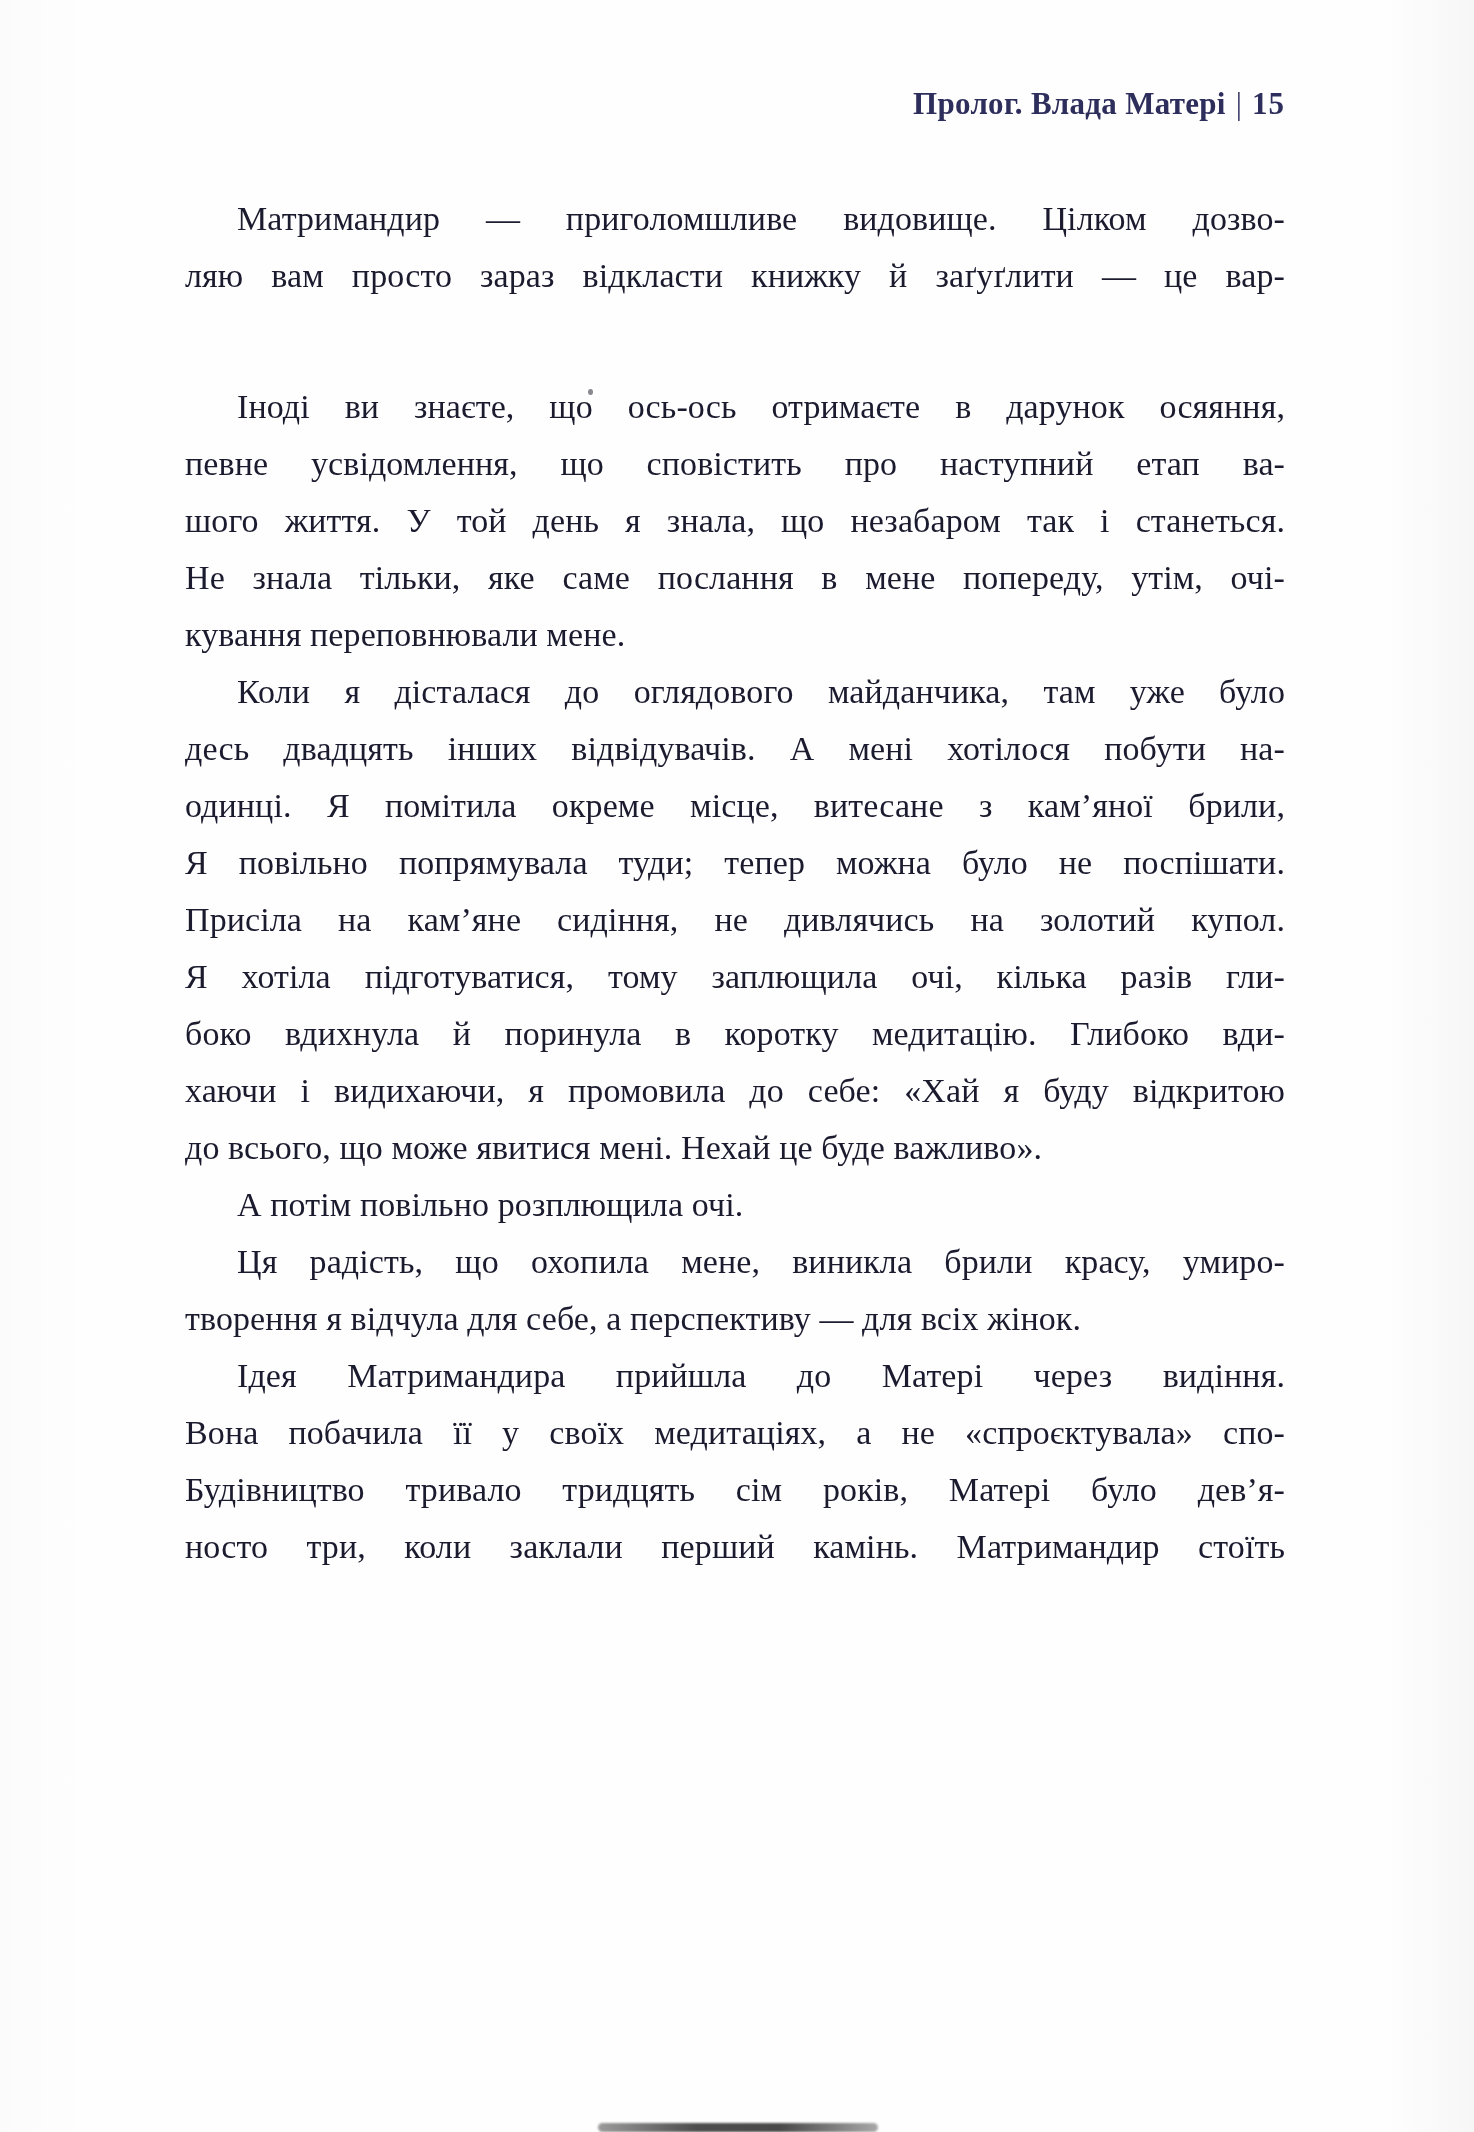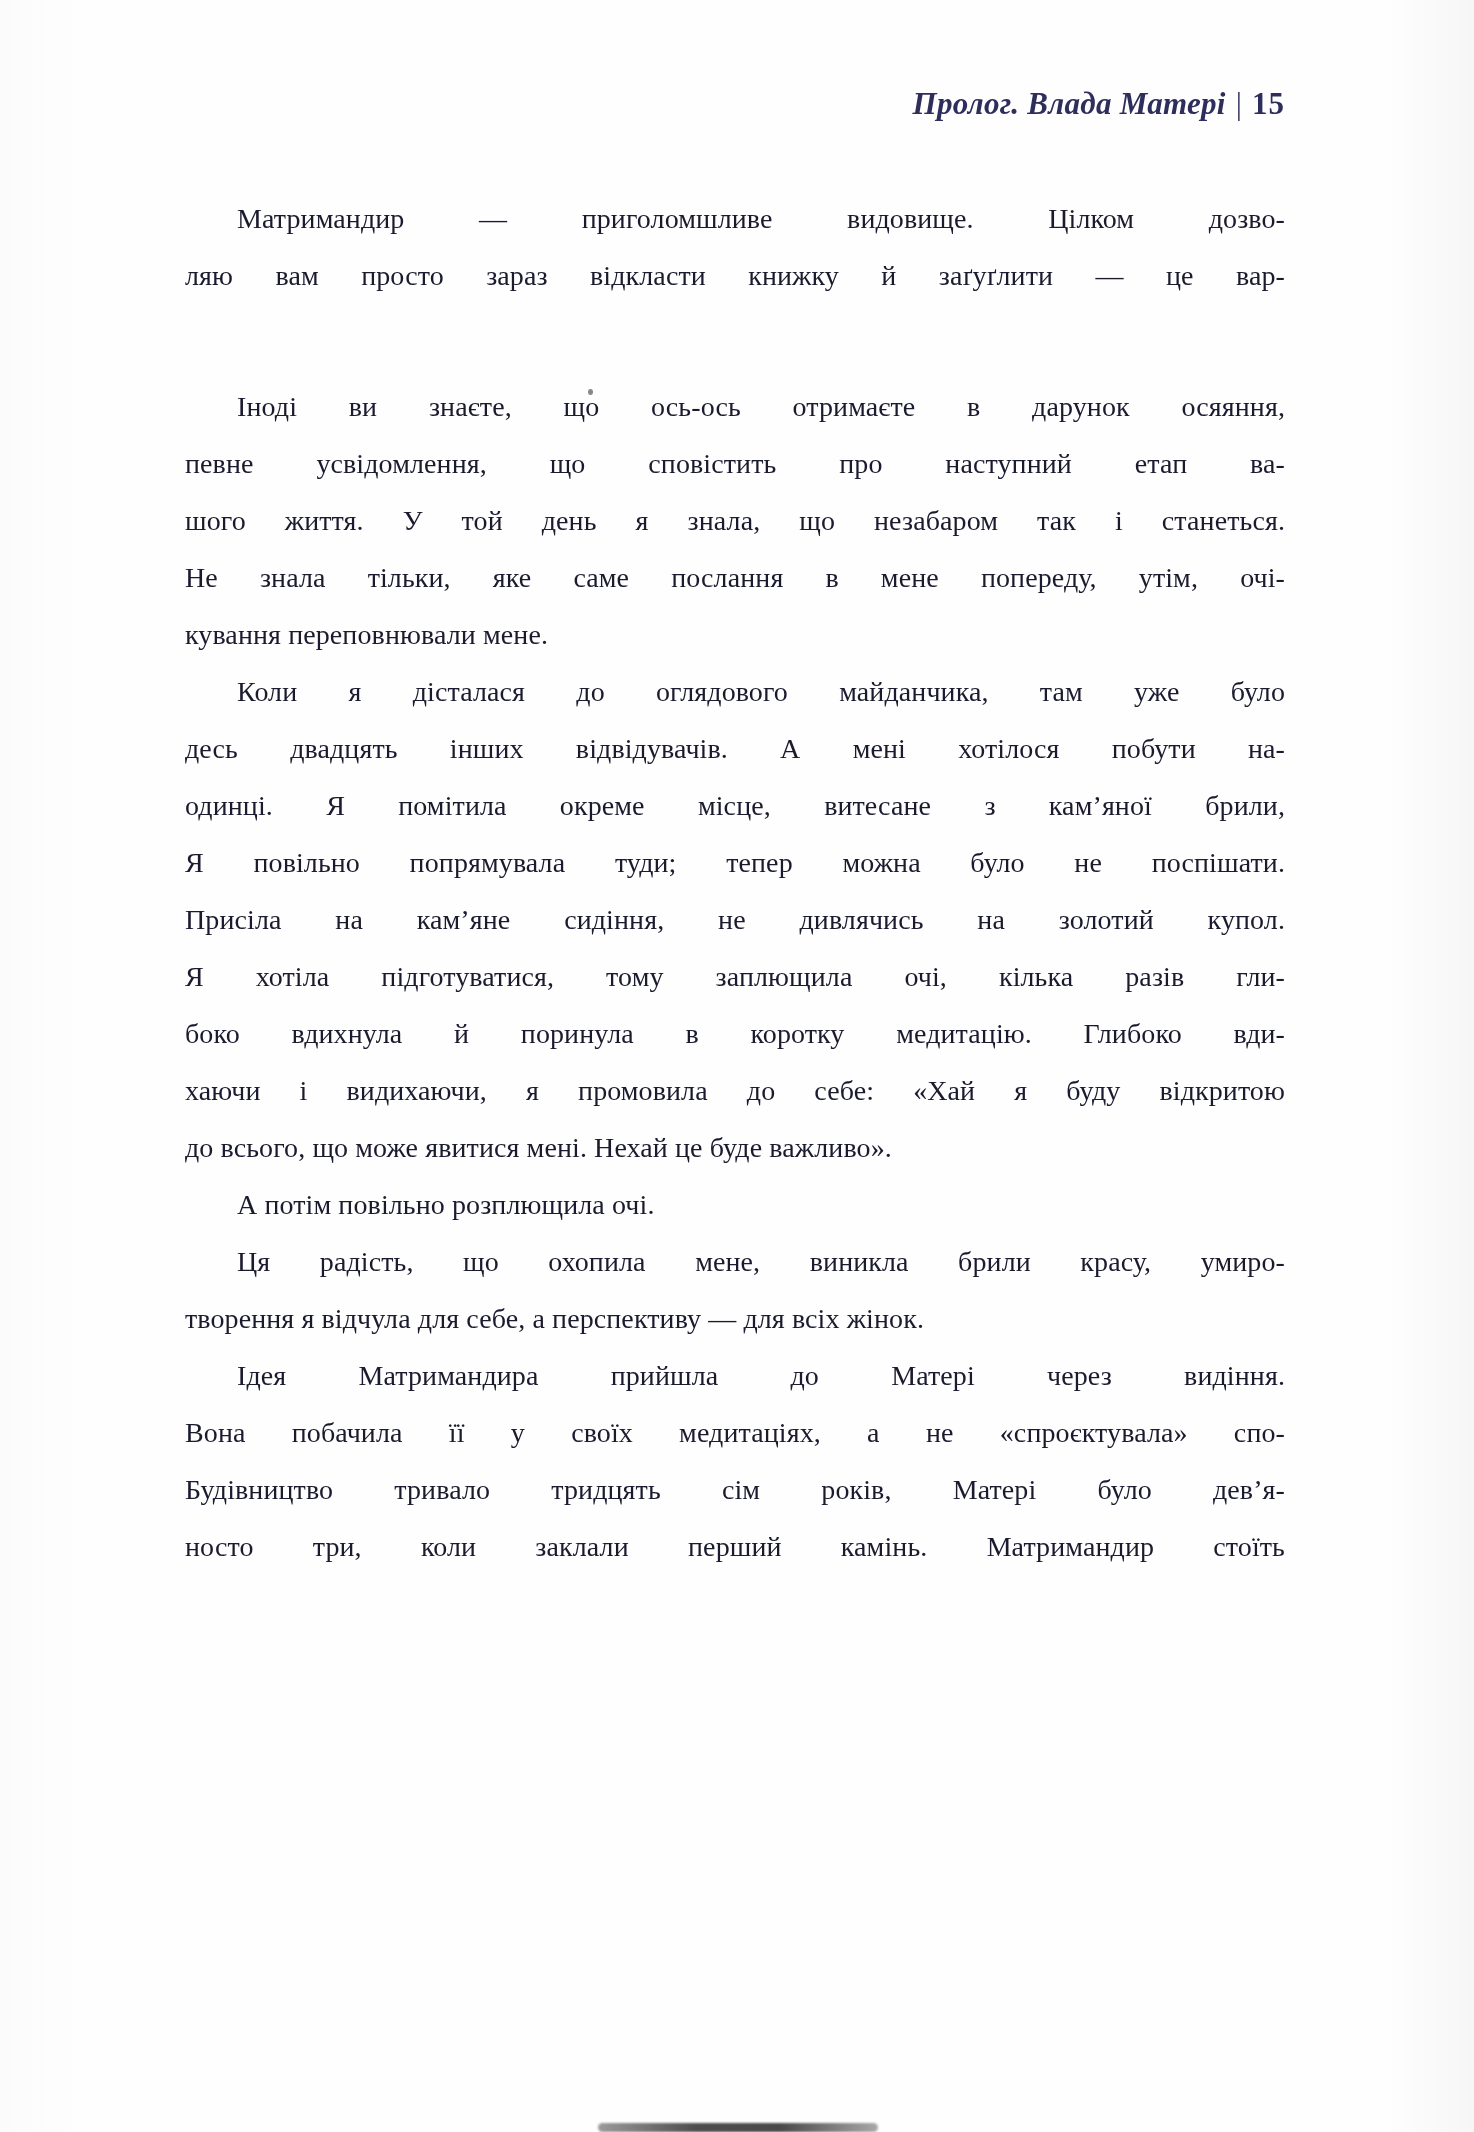--- a/index.html
+++ b/index.html
@@ -22,34 +22,34 @@
     position: absolute;
     left: 185px;
     top: 86px;
     width: 1100px;
     text-align: right;
     font-size: 31px;
     line-height: 36px;
     color: #2e2e5c;
     white-space: nowrap;
   }
-  .running-header .chapter { font-style: italic; font-weight: 600; letter-spacing: 0.3px; }
+  .running-header .chapter { font-weight: 600; letter-spacing: 0.3px; }
   .running-header .sep { font-style: normal; font-weight: 300; color: #3a3a66; padding: 0 10px; }
   .running-header .pagenum { font-style: normal; font-weight: 700; letter-spacing: 1px; }
   .body-block {
     position: absolute;
     left: 185px;
     top: 190px;
     width: 1100px;
     color: #1b1b2f;
   }
   .para { margin: 0; }
   .para.gap { margin-top: 74px; }
   .line {
-    font-size: 28px;
+    font-size: 34px;
     line-height: 57px;
     text-align: justify;
     text-align-last: justify;
     white-space: normal;
     letter-spacing: 0.1px;
   }
   .line.first { text-indent: 52px; }
   .line.lastline { text-align-last: left; }
   .ink-speck {
     position: absolute;

